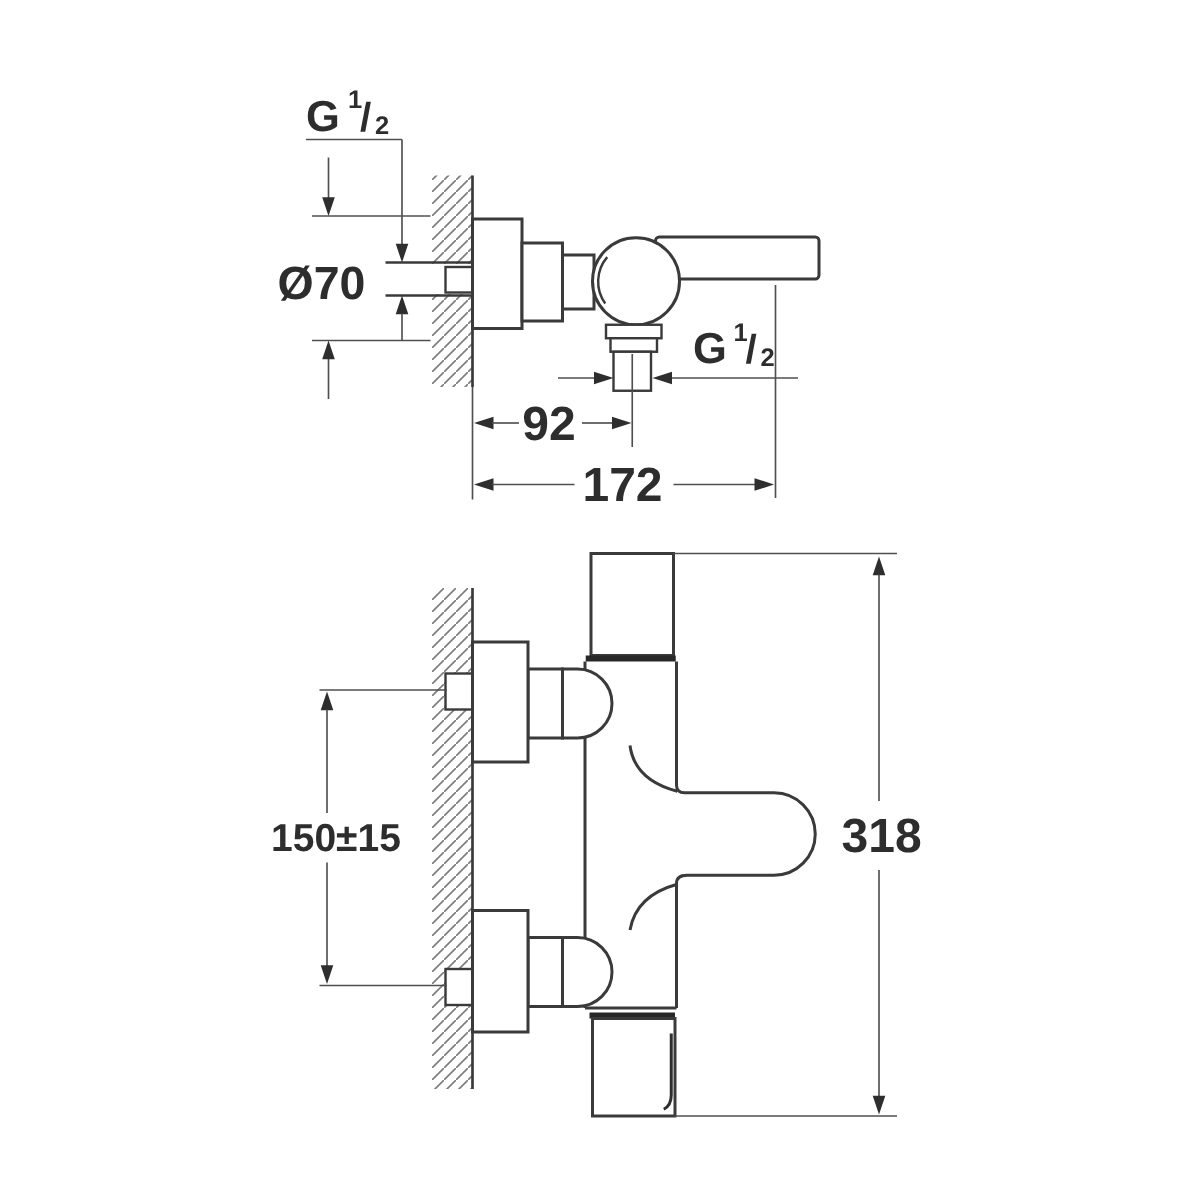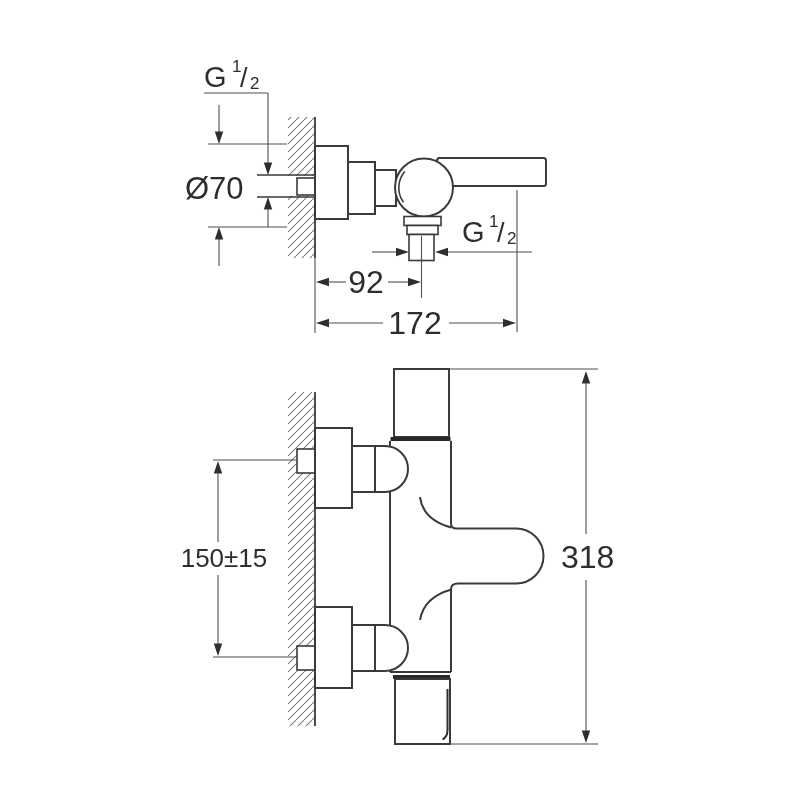--- a/index.html
+++ b/index.html
@@ -9,20 +9,21 @@
     width: 800px;
     height: 800px;
     overflow: hidden;
     font-family: "Liberation Sans", "DejaVu Sans", sans-serif;
   }
   .stage {
     position: relative;
     width: 800px;
     height: 800px;
     background: #ffffff;
+    font-weight: bold;
   }
   svg { display: block; }
   .outline { fill: #ffffff; stroke: #3a3a3a; stroke-width: 2; }
   .outline-thin { fill: #ffffff; stroke: #3a3a3a; stroke-width: 1.6; }
   .edge { stroke: #3a3a3a; stroke-width: 2; fill: none; }
   .edge-thin { stroke: #3a3a3a; stroke-width: 1.6; fill: none; }
   .joint { stroke: #282828; stroke-width: 4; fill: none; }
   .dim { stroke: #4f4f4f; stroke-width: 1.1; fill: none; }
   .arrow { fill: #2e2e2e; stroke: none; }
   .dim-text { fill: #2d2d2d; }

